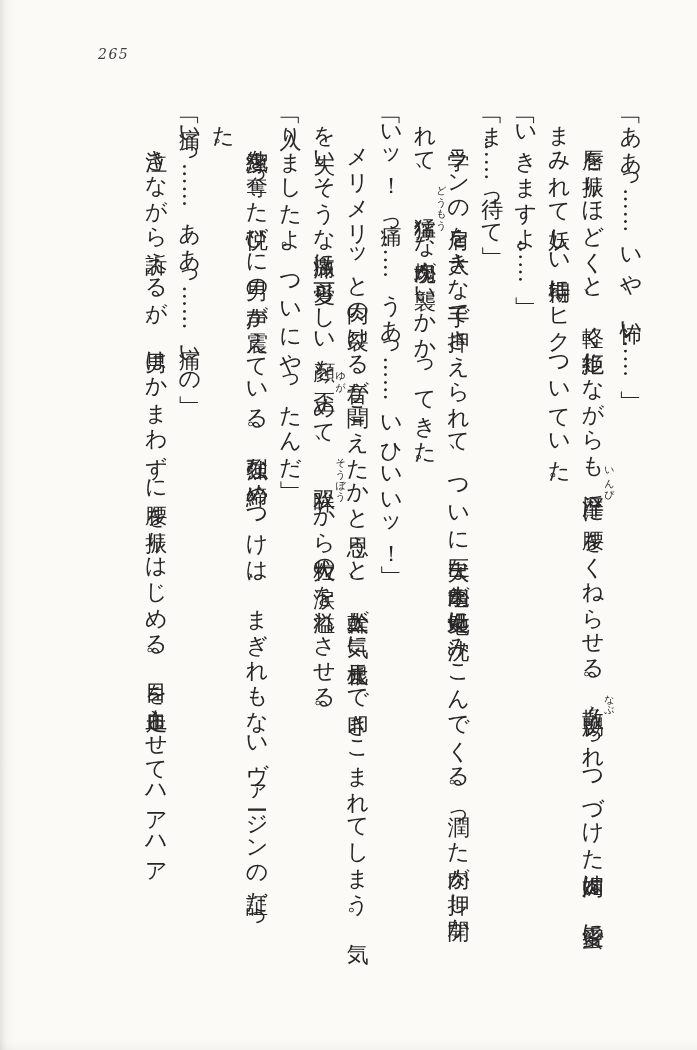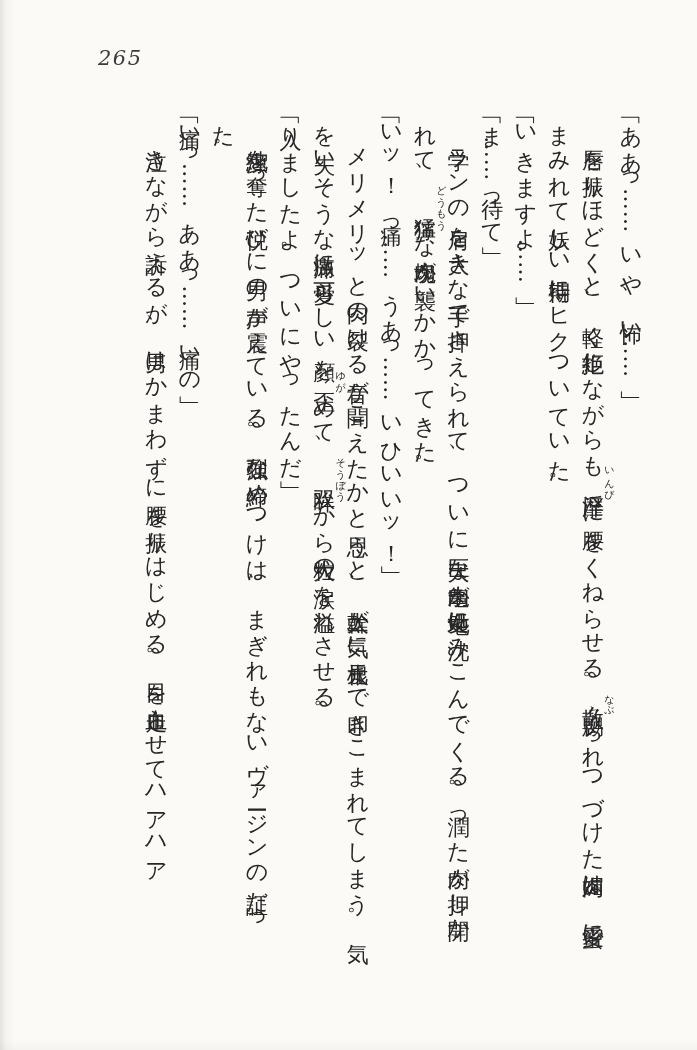--- a/index.html
+++ b/index.html
@@ -25,21 +25,21 @@
       linear-gradient(90deg, rgba(120,120,115,0.18) 0px, rgba(120,120,115,0.05) 6px, rgba(0,0,0,0) 14px),
       linear-gradient(0deg, rgba(140,140,135,0.06) 0px, rgba(0,0,0,0) 10px),
       var(--paper);
   }
   .page-number {
     position: absolute;
     top: 46px;
     left: 98px;
     font-family: "DejaVu Serif", "Liberation Serif", serif;
     font-style: italic;
-    font-size: 21px;
+    font-size: 14px;
     letter-spacing: 1.5px;
     color: var(--page-num);
   }
   .text-block {
     position: absolute;
     top: 110px;
     right: 49px;
     width: 562px;
     height: 838px;
     writing-mode: vertical-rl;

